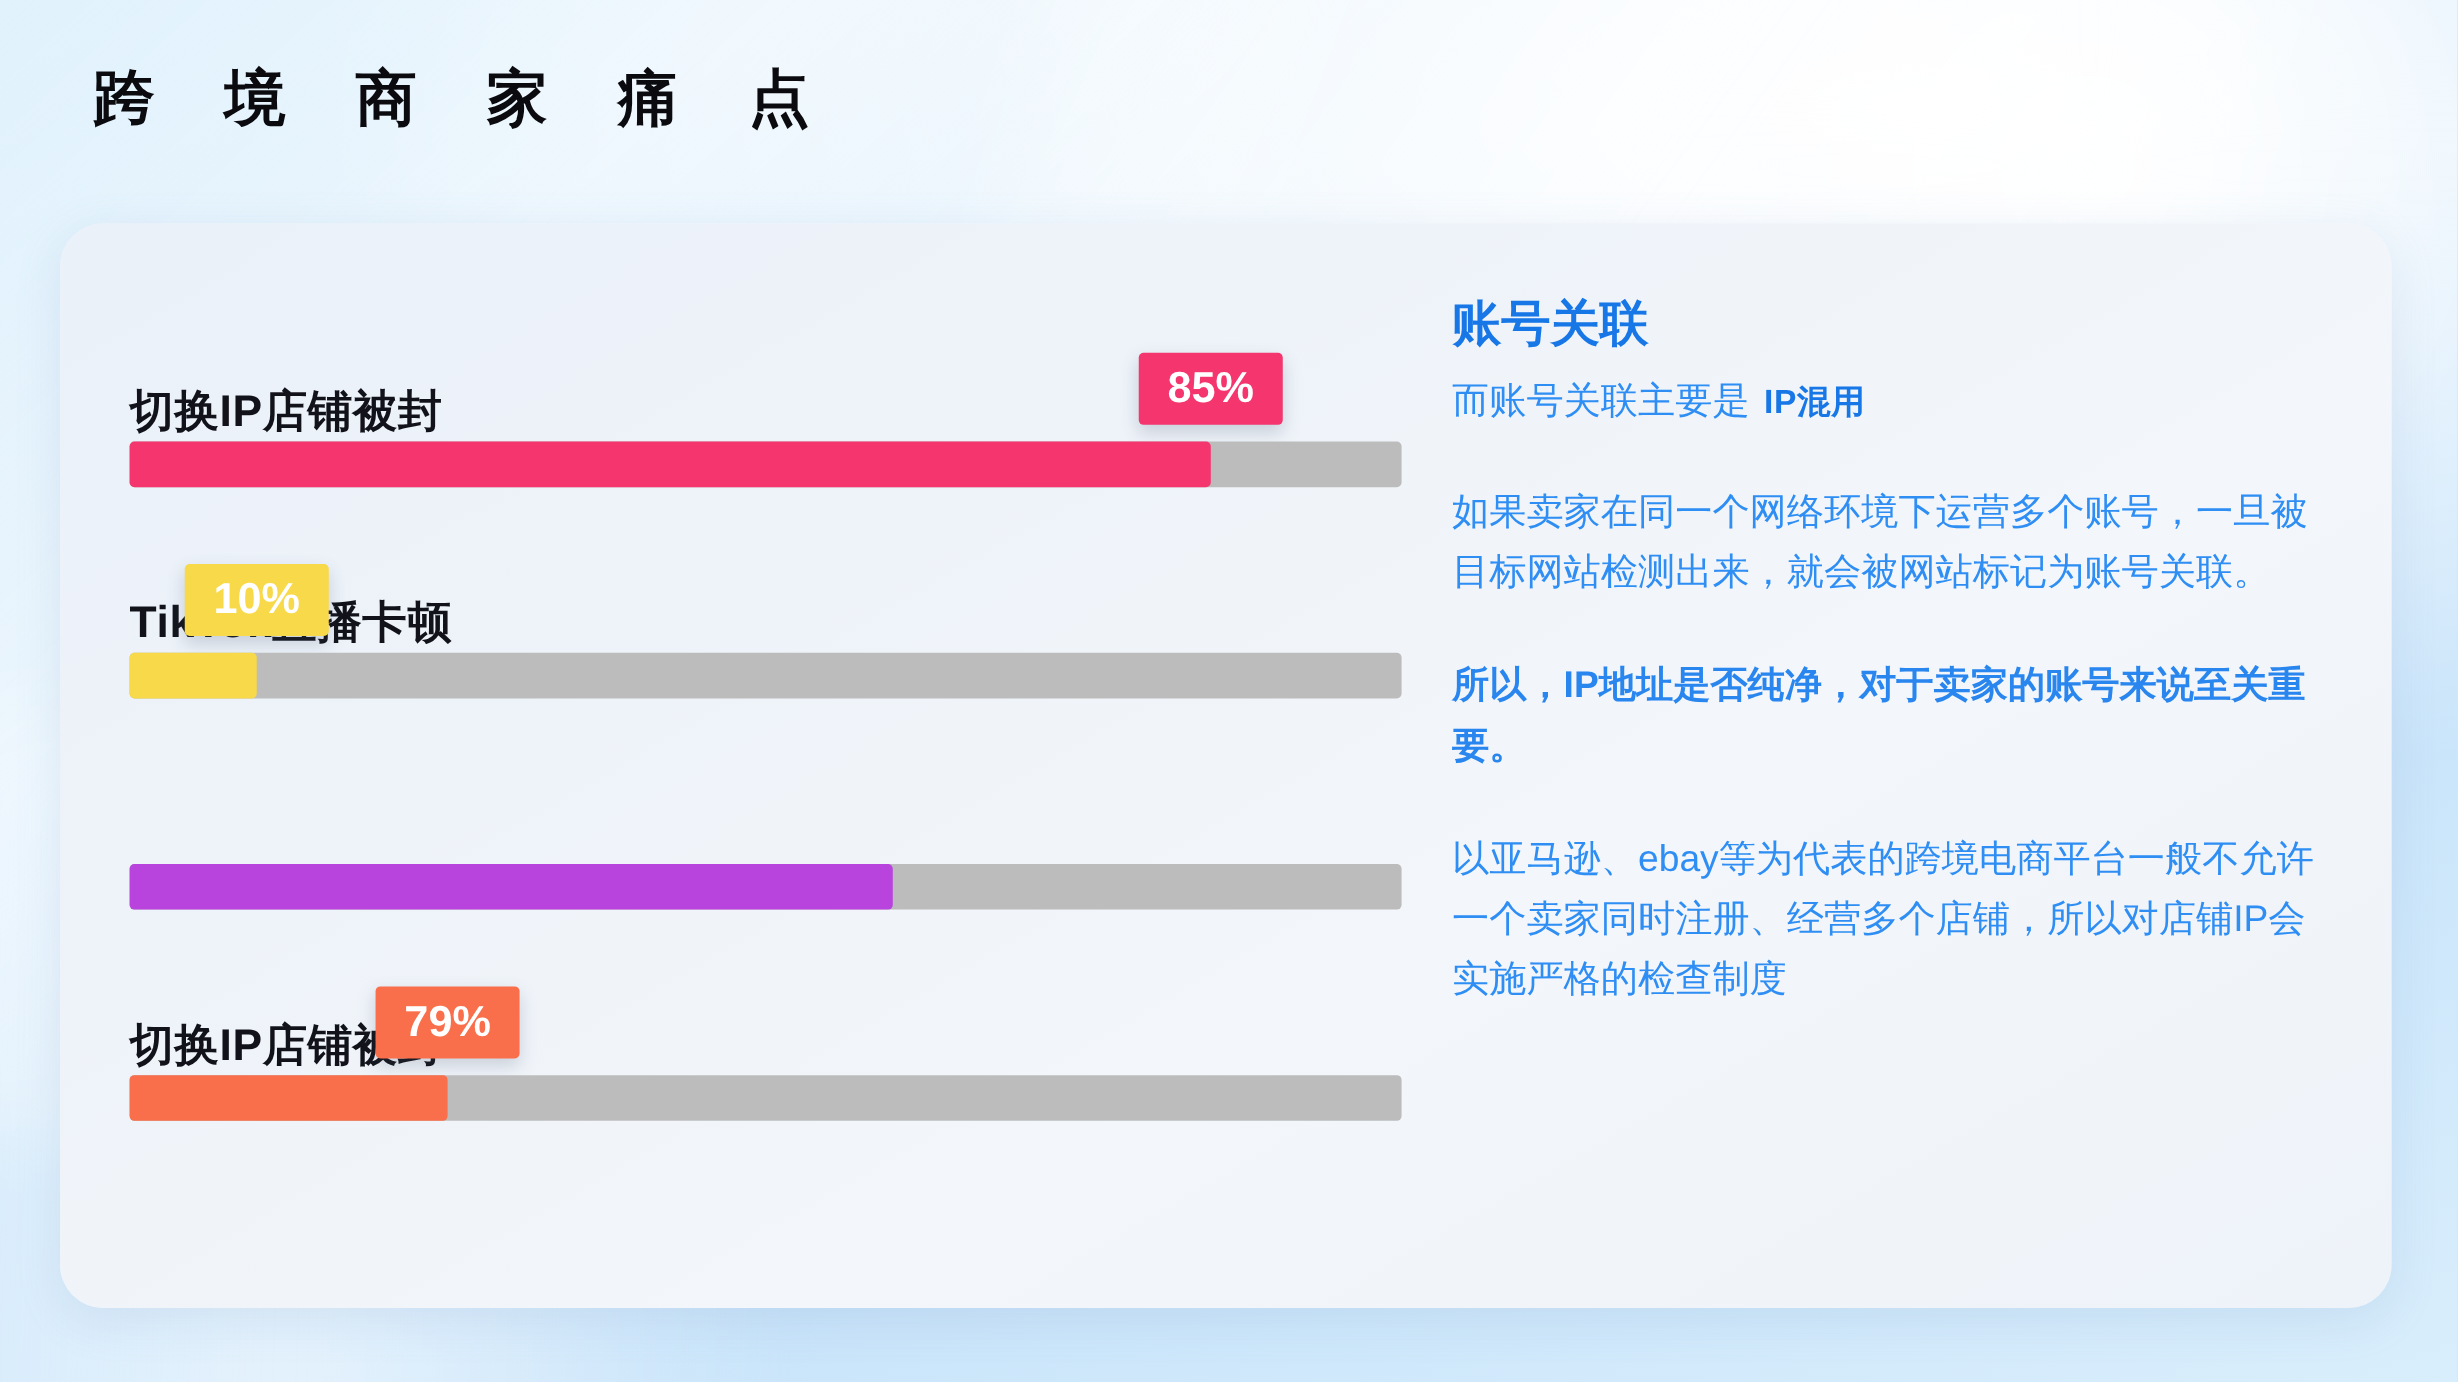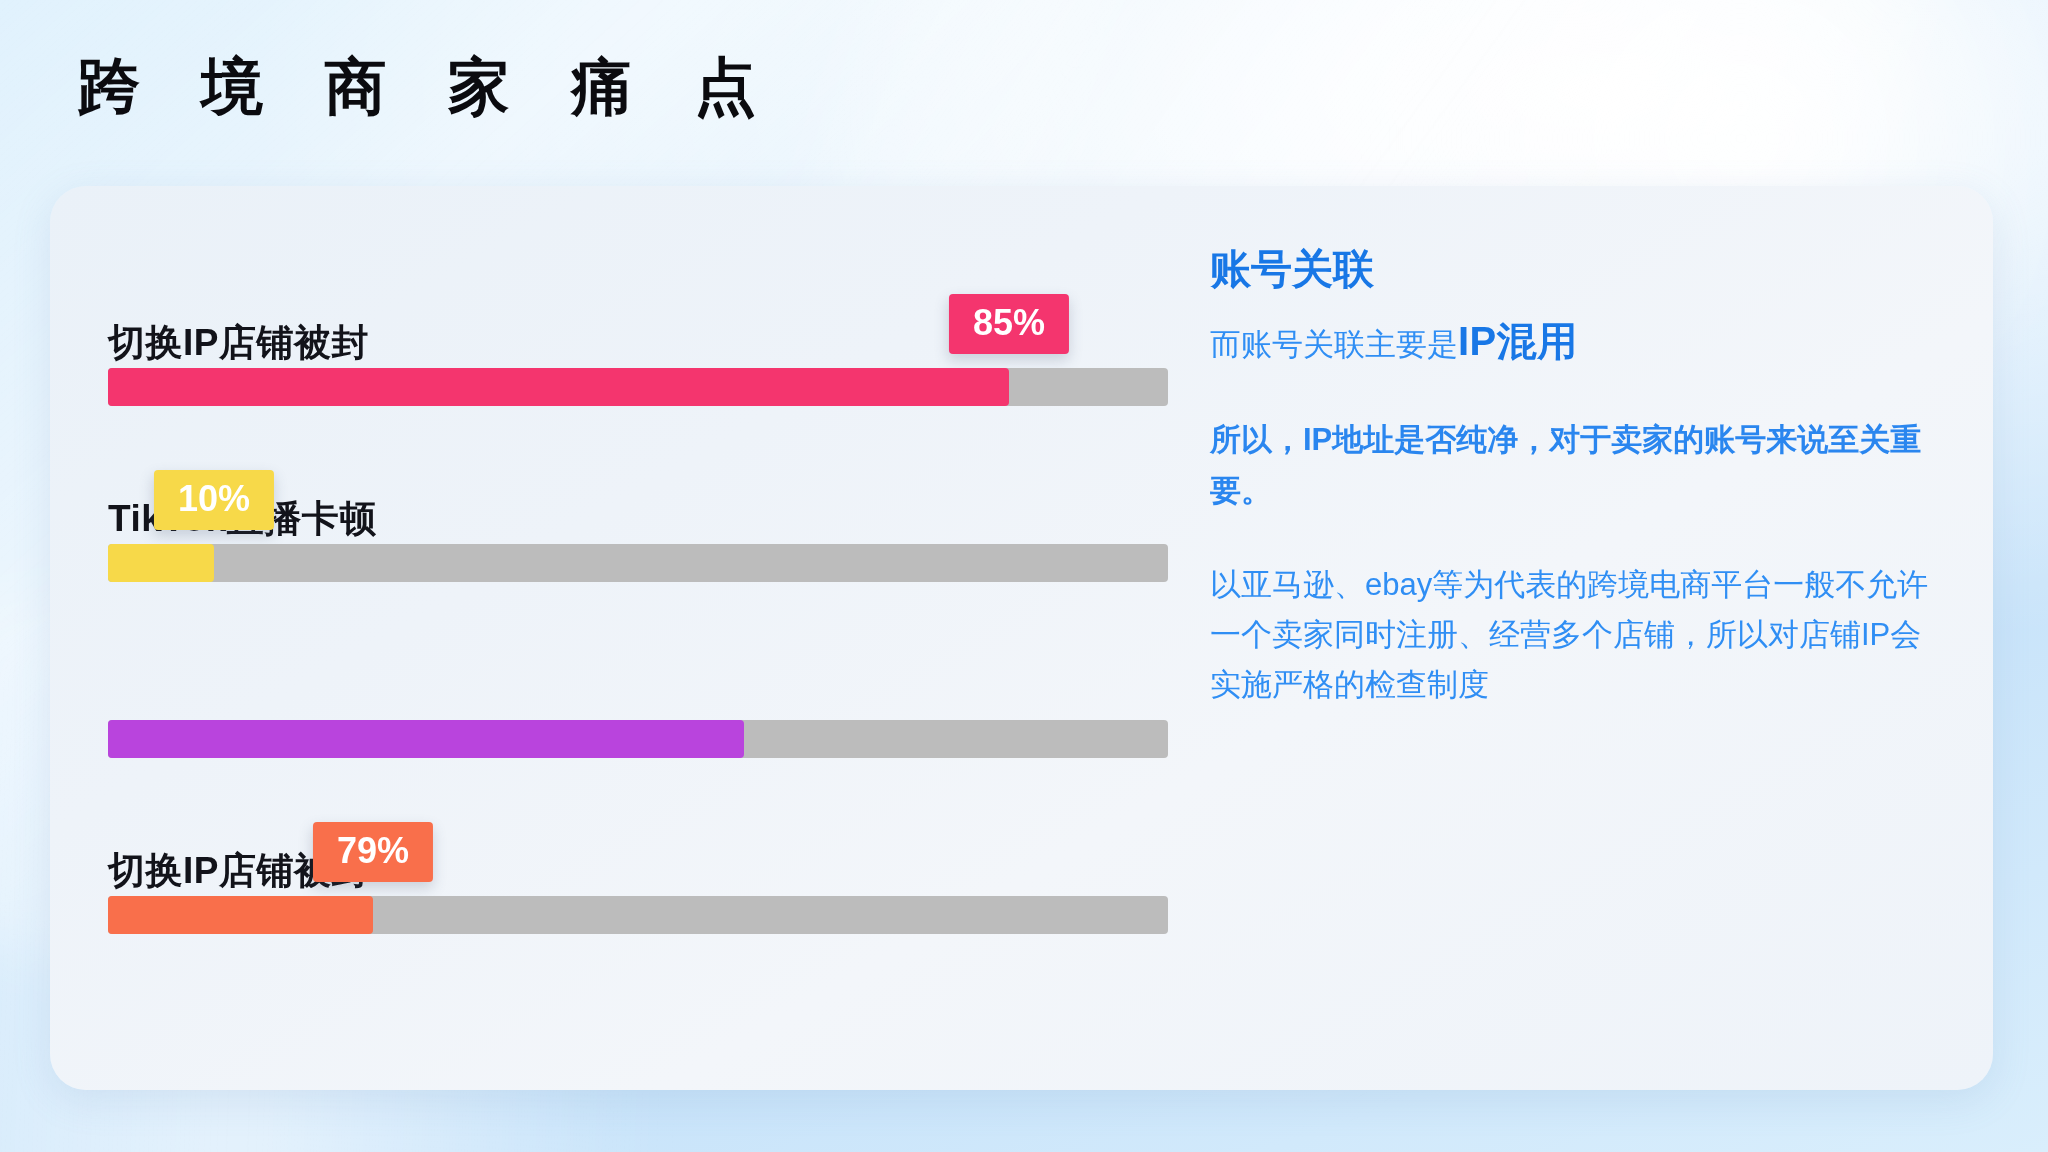--- a/index.html
+++ b/index.html
@@ -34,21 +34,21 @@
   }
   #bg-glow-tr{
     position:absolute;right:-6%;top:-18%;width:42%;height:60%;
     background:radial-gradient(circle at 50% 50%,rgba(255,255,255,.85),rgba(255,255,255,0) 65%);
     filter:blur(18px);
   }
 
   
   #page-title{
     position:absolute;left:78px;top:56px;
-    font-size:62px;font-weight:700;color:#0b0b0f;
+    font-size:51px;font-weight:700;color:#0b0b0f;
     letter-spacing:22px;line-height:1;
     white-space:nowrap;
   }
 
   
   #card{
     position:absolute;left:50px;top:186px;width:1943px;height:904px;
     border-radius:36px;
     background:linear-gradient(150deg,#eaf1f8 0%,#eef3f9 32%,#f3f6fa 62%,#eef3f9 100%);
     box-shadow:0 10px 38px rgba(110,150,195,.16);
@@ -87,21 +87,21 @@
     color:#2f8ef4;
   }
   .lead-line{font-size:31px;line-height:1.42;color:#2f8ef4;font-weight:400;}
   .lead-strong{
     font-size:41px;font-weight:700;color:#1877e6;
     line-height:1.35;margin-top:10px;
   }
   .lead-mix{
     font-size:31px;line-height:1.5;color:#2f8ef4;margin-top:14px;
   }
-  .lead-mix b{font-size:40px;font-weight:700;color:#1877e6;margin-left:0;letter-spacing:.5px;text-align:center;}
+  .lead-mix b{font-size:28px;font-weight:700;color:#1877e6;margin-left:12px;letter-spacing:.5px;text-align:center;}
   .para{
     font-size:31px;line-height:1.62;color:#2f8ef4;margin-top:44px;font-weight:400;
   }
   .para.bold{font-weight:700;color:#2a86ef;}
 </style>
 </head>
 <body>
 
 <div id="bg-base"></div>
 <div id="bg-streak-a"></div>
@@ -146,17 +146,18 @@
           <div class="bar-fill" style="width: 25%; background: rgb(249, 111, 75);"></div>
         </div>
       </div>
     </div>
 
   <div id="copy">
     <div class="lead-strong">账号关联</div>
     <div class="lead-mix">
       <span>而账号关联主要是</span><b>IP混用</b>
     </div>
+    <div class="para">如果卖家在同一个网络环境下运营多个账号，一旦被目标网站检测出来，就会被网站标记为账号关联。</div>
     <div class="para bold">所以，IP地址是否纯净，对于卖家的账号来说至关重要。</div>
     <div class="para">以亚马逊、ebay等为代表的跨境电商平台一般不允许一个卖家同时注册、经营多个店铺，所以对店铺IP会实施严格的检查制度</div>
   </div>
 
 </div>
 
 </body></html>

